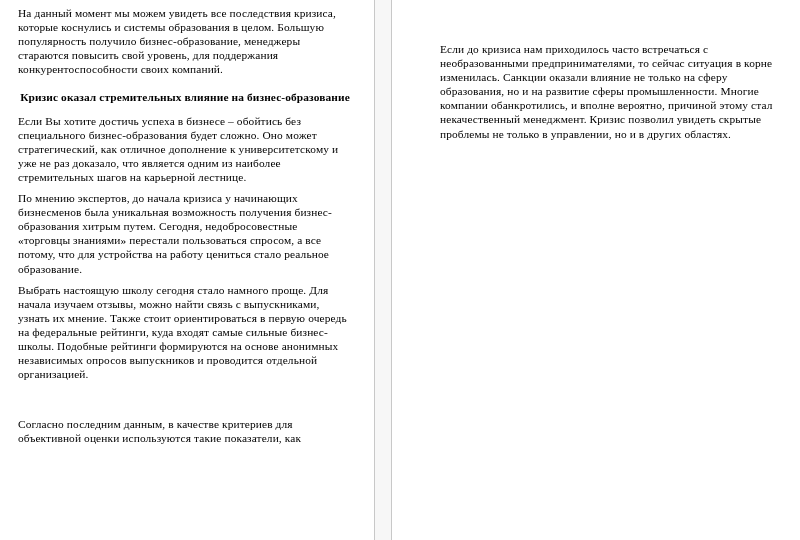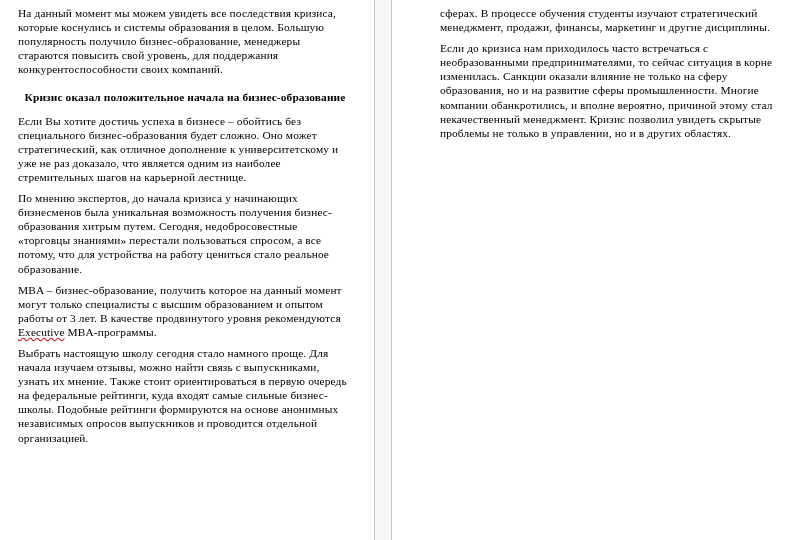--- a/index.html
+++ b/index.html
@@ -55,20 +55,21 @@
   
   .para {
     font-size: 11.4px;
     line-height: 14.1px;
     text-align: left;
     margin: 0 0 7px 0;
     letter-spacing: 0.01em;
   }
   .para:last-child {
     margin-bottom: 0;
+    margin-top: 36px;
   }
   .heading {
     font-size: 11.4px;
     line-height: 14.1px;
     font-weight: bold;
     margin: 0 0 7px 0;
     letter-spacing: 0.01em;
   }
   .heading-center {
     text-align: center;
@@ -88,39 +89,37 @@
 </style>
 </head>
 <body>
 
 <div class="doc-view">
 
   <div class="page page-left">
 
     <p class="para">На данный момент мы можем увидеть все последствия кризиса, которые коснулись и системы образования в целом. Большую популярность получило бизнес-образование, менеджеры стараются повысить свой уровень, для поддержания конкурентоспособности своих компаний.</p>
 
-    <h2 class="heading heading-center">Кризис оказал положительное начала на бизнес-образование</h2>
+    <h2 class="heading heading-center">Кризис оказал стремительных влияние на бизнес-образование</h2>
 
     <p class="para">Если Вы хотите достичь успеха в бизнесе – обойтись без специального бизнес-образования будет сложно. Оно может стратегический, как отличное дополнение к университетскому и уже не раз доказало, что является одним из наиболее стремительных шагов на карьерной лестнице.</p>
 
     <p class="para">По мнению экспертов, до начала кризиса у начинающих бизнесменов была уникальная возможность получения бизнес-образования хитрым путем. Сегодня, недобросовестные «торговцы знаниями» перестали пользоваться спросом, а все потому, что для устройства на работу цениться стало реальное образование.</p>
 
-    <p class="para"><span>MBA – бизнес-образование, получить которое на данный момент могут только специалисты с высшим образованием и опытом работы от 3 лет. В качестве продвинутого уровня рекомендуются </span><span class="misspelled">Executive</span><span> MBA-программы.</span></p>
 
 
 
     <p class="para">Выбрать настоящую школу сегодня стало намного проще. Для начала изучаем отзывы, можно найти связь с выпускниками, узнать их мнение. Также стоит ориентироваться в первую очередь на федеральные рейтинги, куда входят самые сильные бизнес-школы. Подобные рейтинги формируются на основе анонимных независимых опросов выпускников и проводится отдельной организацией.</p>
 
     <p class="para">Согласно последним данным, в качестве критериев для объективной оценки используются такие показатели, как удовлетворенность процессом и результатом обучения, влияние на карьерный рост и соответственно увеличение заработной платы. На десятой строчке сейчас расположена бизнес-школа EMAS.</p>
 
   </div>
 
   <div class="page-gutter"></div>
 
   <div class="page page-right">
 
-    <p class="para">сферах. В процессе обучения студенты изучают стратегический менеджмент, продажи, финансы, маркетинг и другие дисциплины.</p>
 
     <p class="para">Если до кризиса нам приходилось часто встречаться с необразованными предпринимателями, то сейчас ситуация в корне изменилась. Санкции оказали влияние не только на сферу образования, но и на развитие сферы промышленности. Многие компании обанкротились, и вполне вероятно, причиной этому стал некачественный менеджмент. Кризис позволил увидеть скрытые проблемы не только в управлении, но и в других областях.</p>
 
   </div>
 
 </div>
 
 </body></html>

